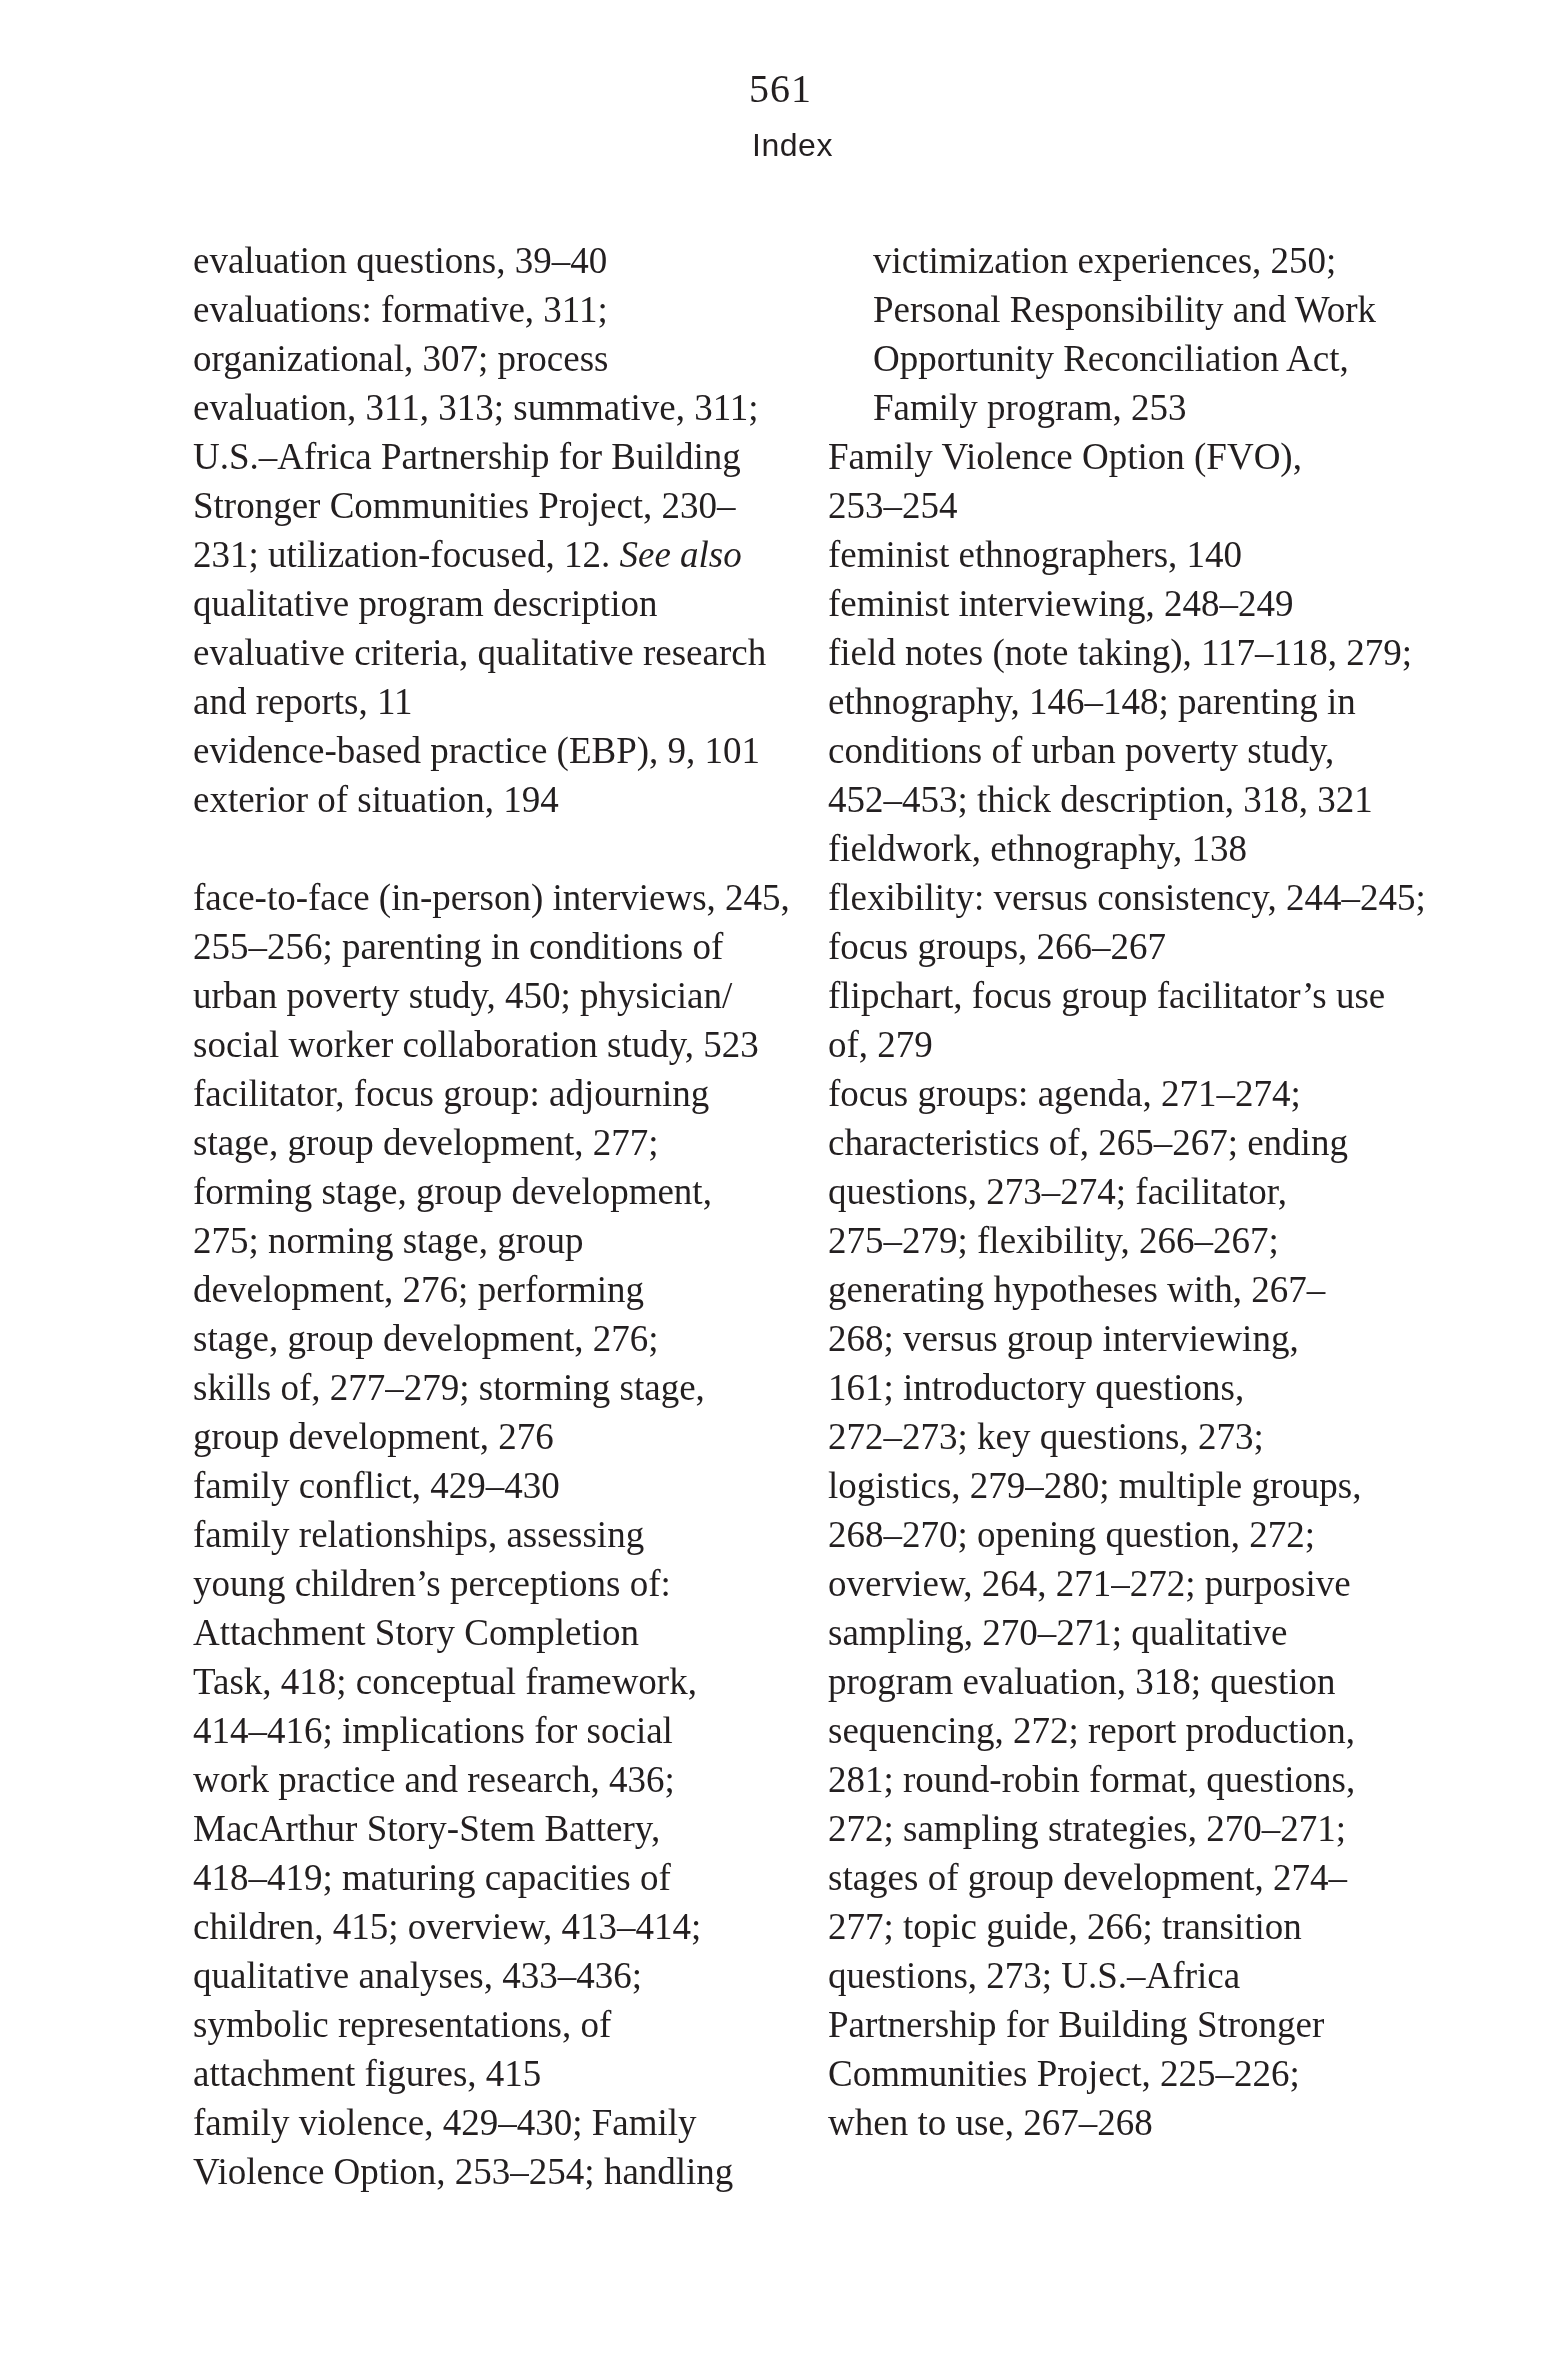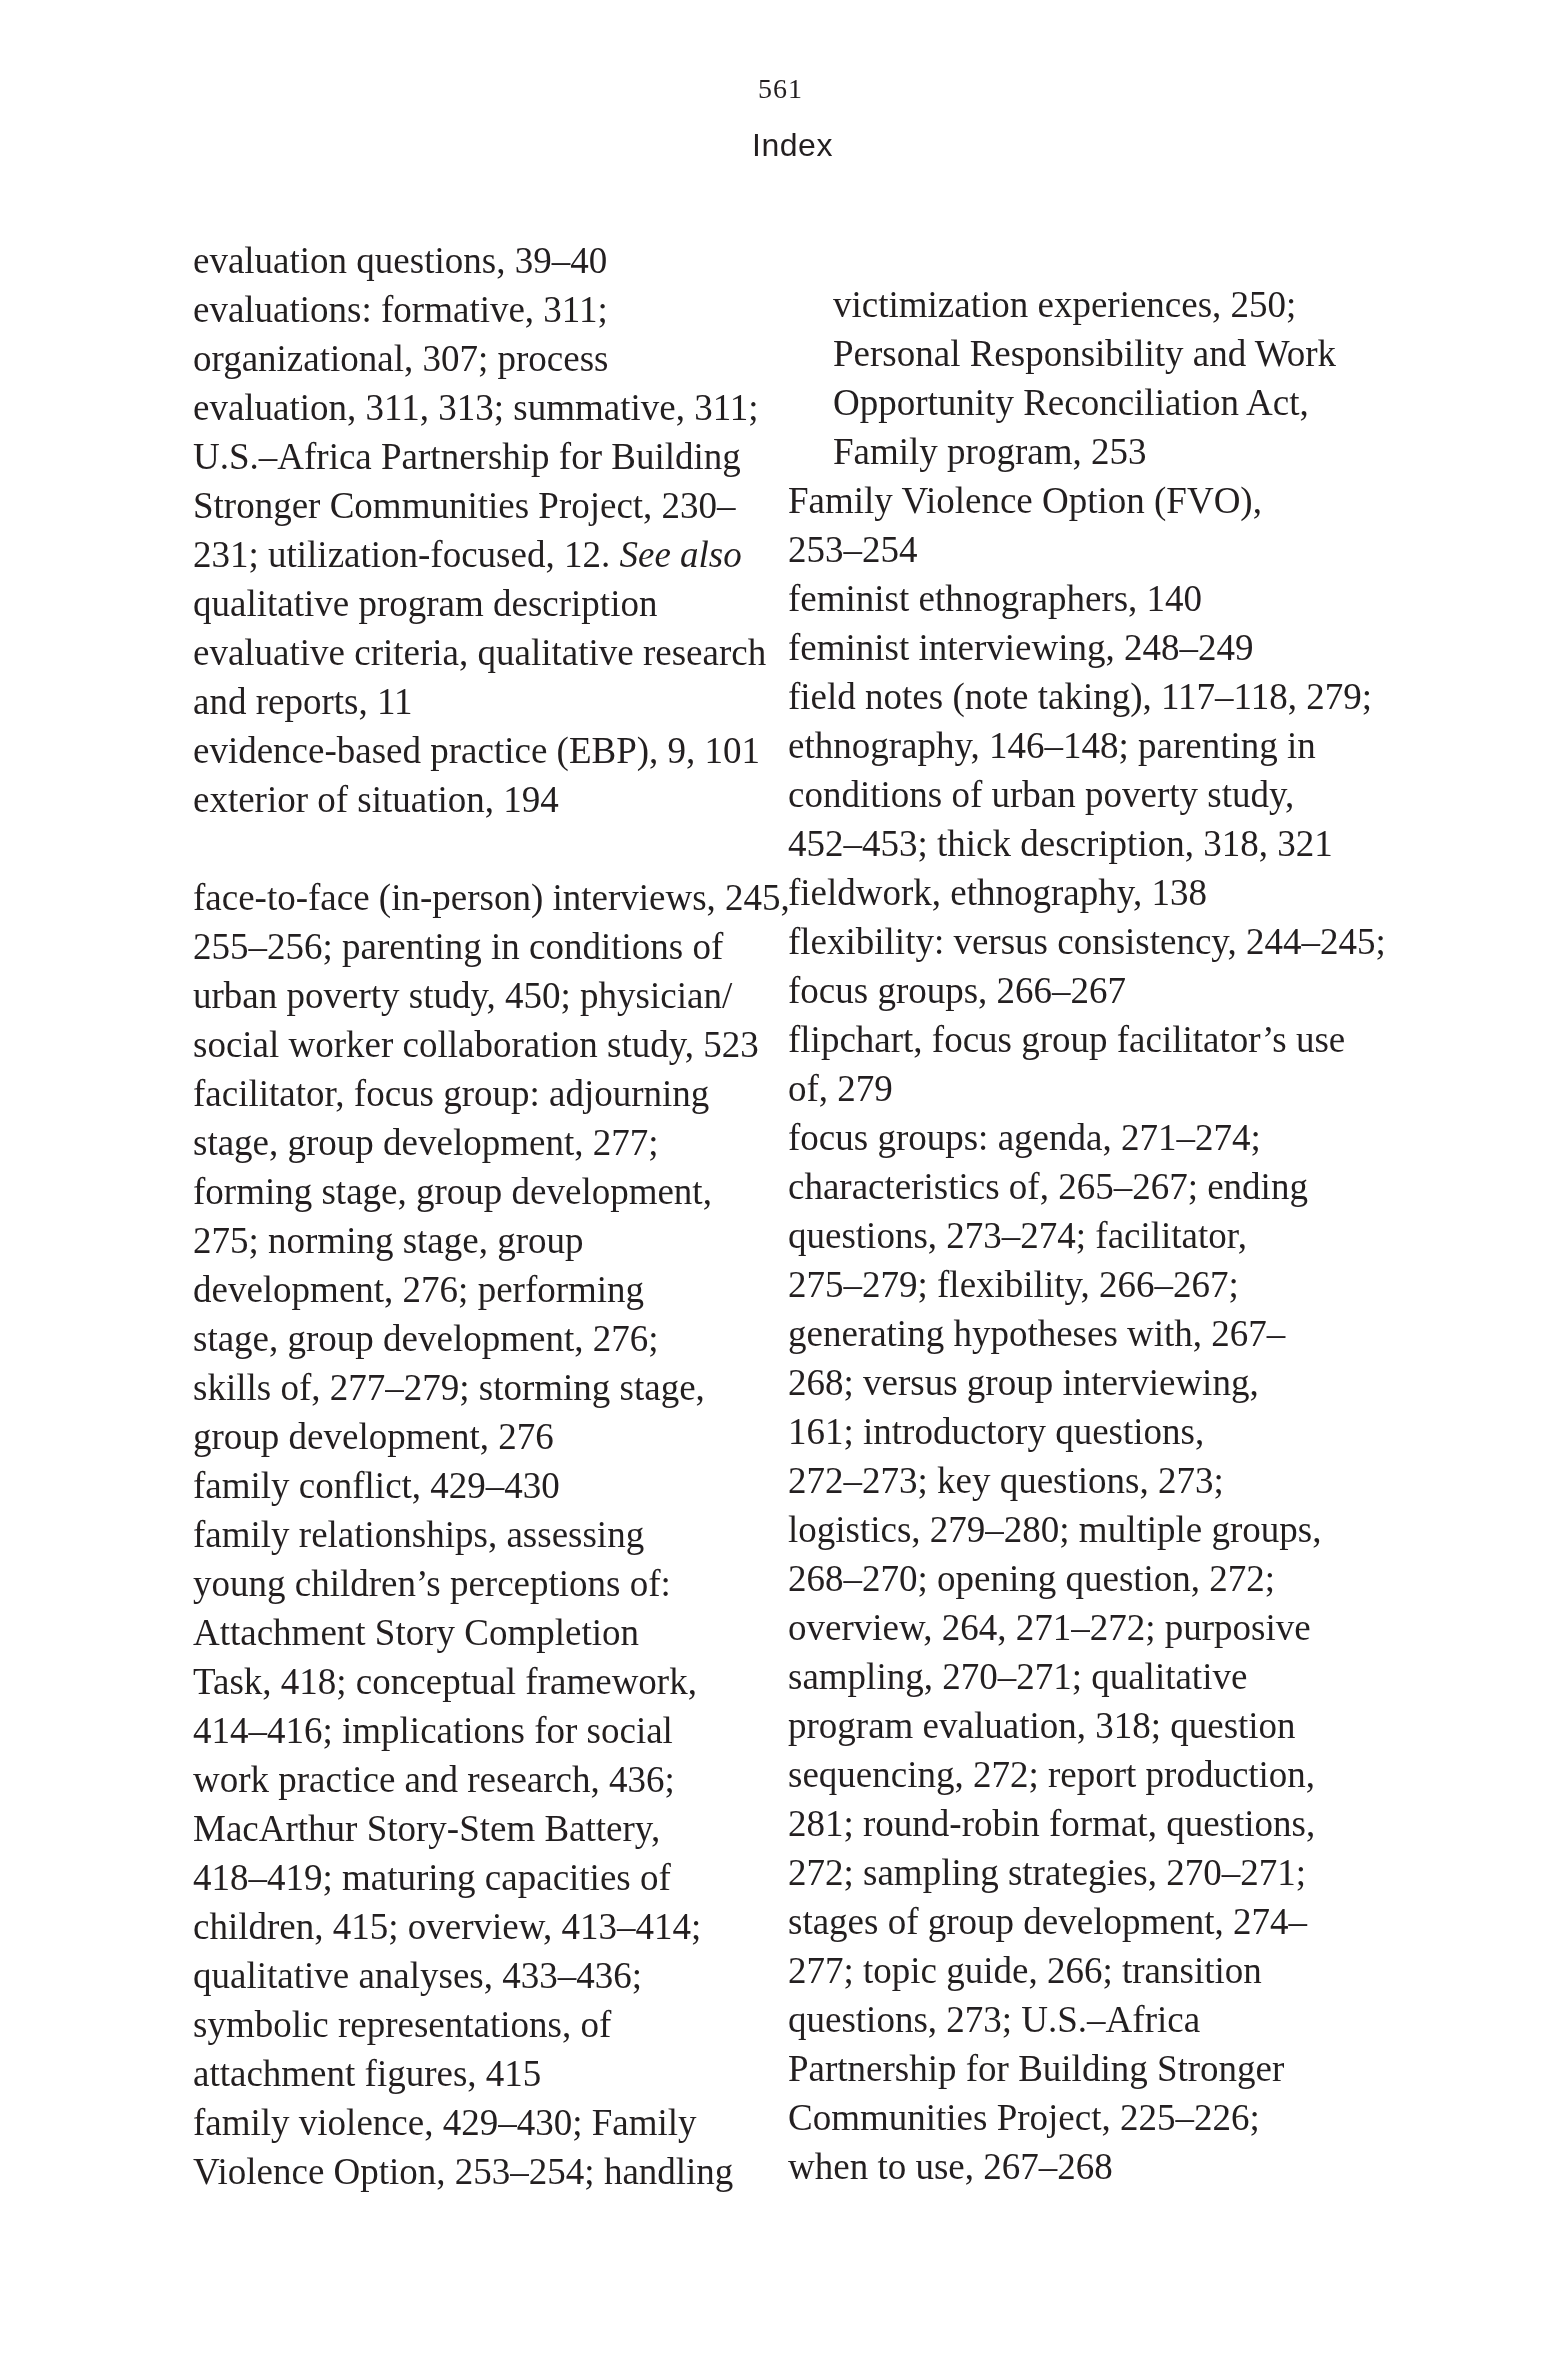--- a/index.html
+++ b/index.html
@@ -15,21 +15,21 @@
       color: #231f20;
       font-family: "Liberation Serif", "DejaVu Serif", serif;
     }
     .page-number {
       position: absolute;
       top: 68px;
       left: 0;
       width: 1561px;
       text-align: center;
       font-family: "Liberation Serif", serif;
-      font-size: 28px;
+      font-size: 40px;
       line-height: 42px;
       letter-spacing: 1px;
     }
     .running-head {
       position: absolute;
       top: 126px;
       left: 0;
       width: 1561px;
       text-align: center;
       font-family: "Liberation Sans", "DejaVu Sans", sans-serif;
@@ -37,21 +37,21 @@
       line-height: 38px;
       letter-spacing: 0.5px;
       margin-left: 12px;
     }
     .column {
       position: absolute;
       top: 236px;
       width: 571px;
     }
     .column.left { left: 193px; }
-    .column.right { left: 788px; margin-top: 44px; }
+    .column.right { left: 828px; }
     .entry {
       font-size: 37px;
       line-height: 49px;
       padding-left: 46px;
       text-indent: -46px;
       margin: 0;
     }
     .entry-gap {
       height: 49px;
     }

